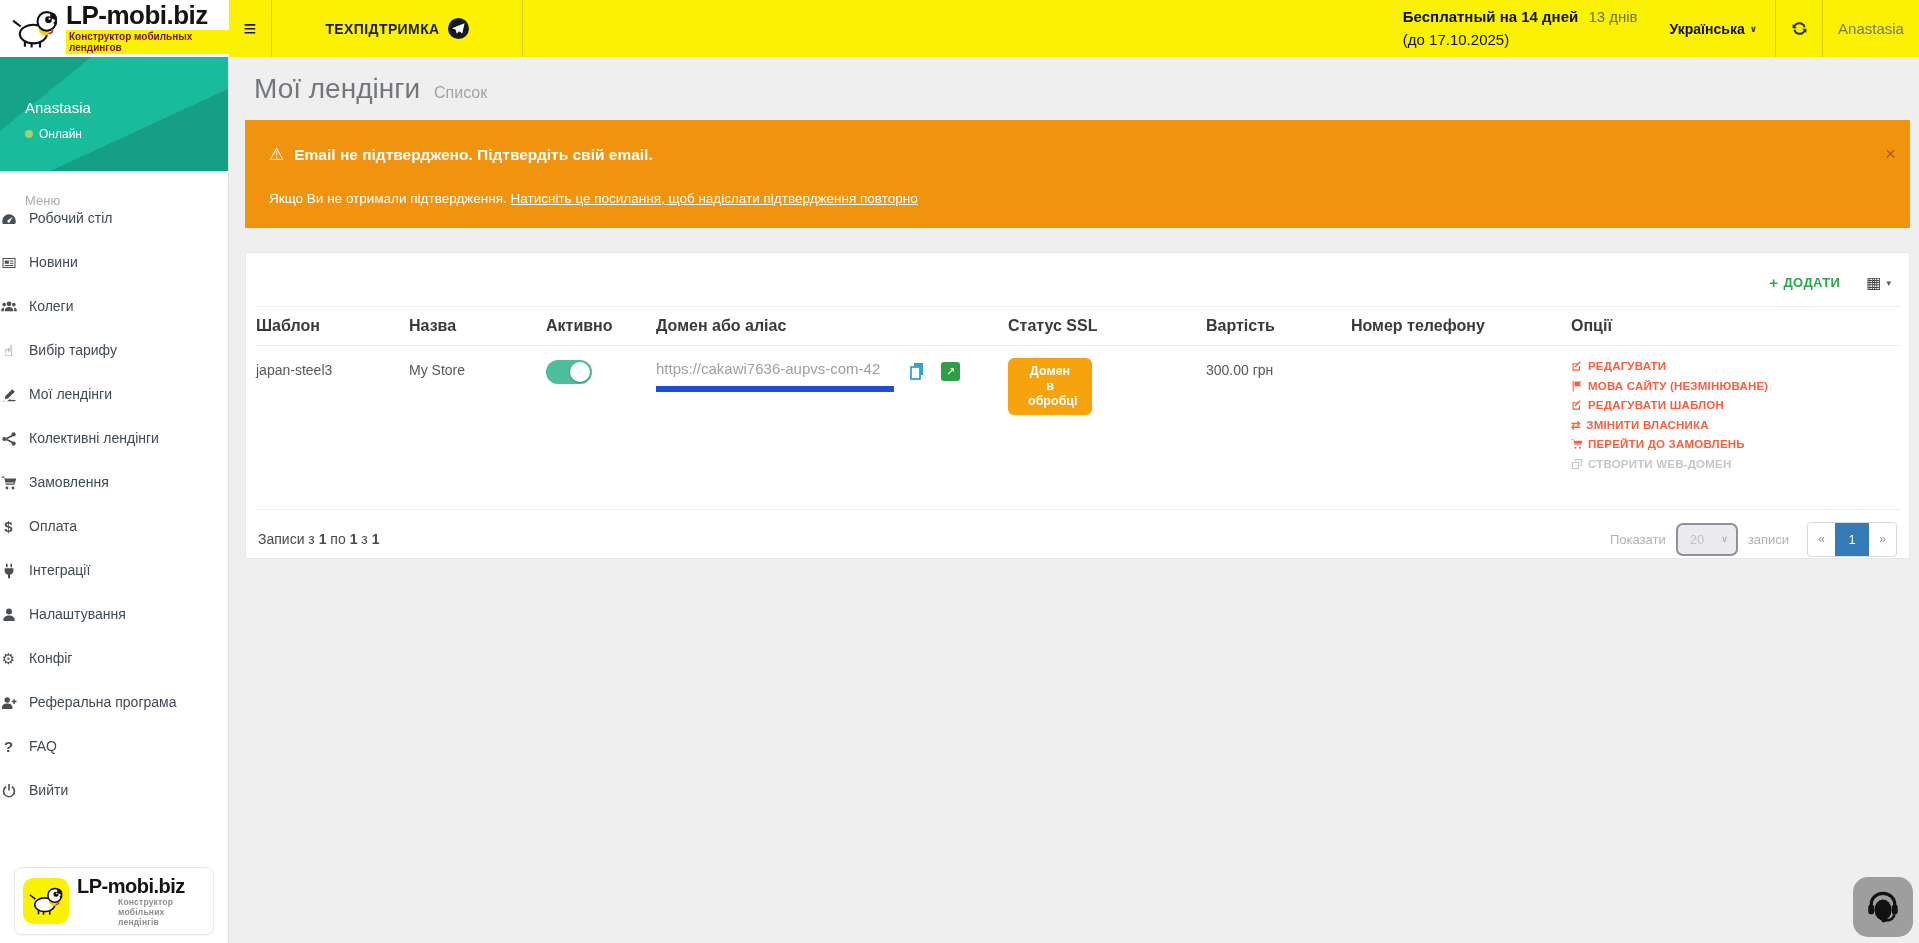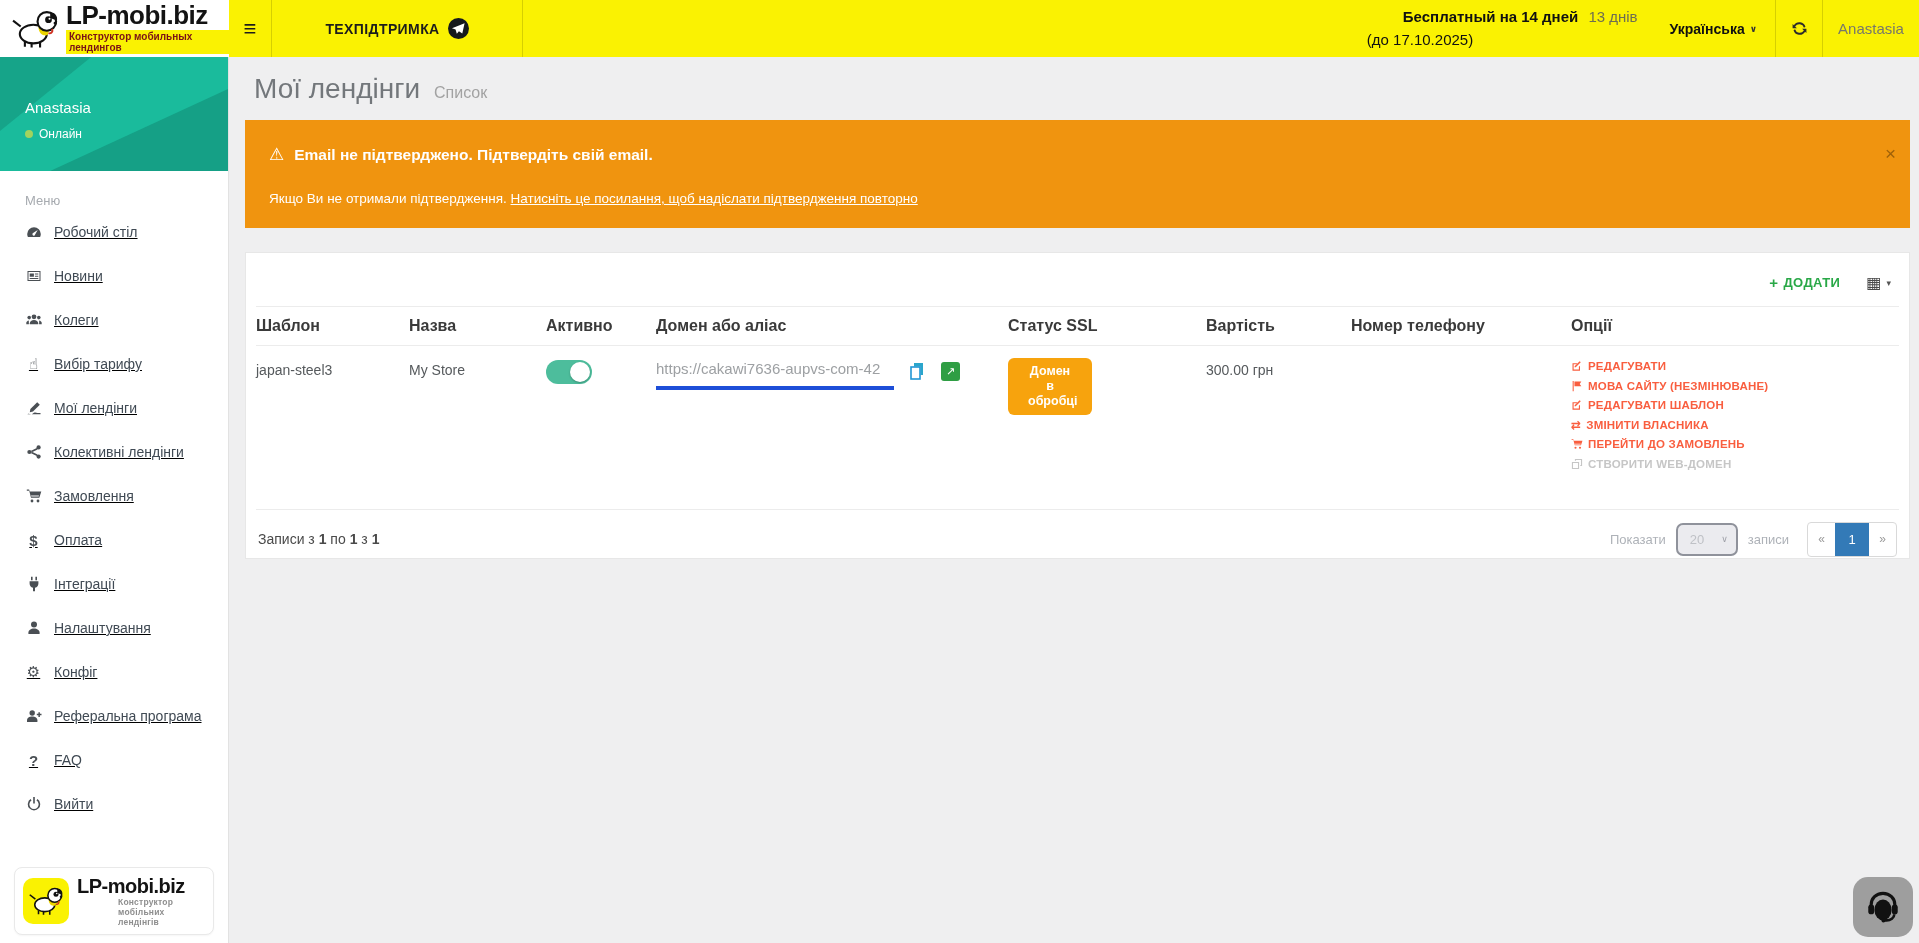--- a/index.html
+++ b/index.html
@@ -18,21 +18,21 @@
 
   .topbar { background:#FAF202; display:flex; align-items:stretch; }
   .tb-divider { width:1px; background:rgba(0,0,0,0.14); }
   .hamburger { width:42px; display:flex; align-items:center; justify-content:center;
     font-size:22px; font-weight:700; color:#1c1c1c; cursor:pointer; }
   .support { width:250px; display:flex; align-items:center; justify-content:center; gap:8px;
     font-size:14px; font-weight:700; color:#1c1c1c; letter-spacing:0.4px; cursor:pointer; }
   .support svg { width:21px; height:21px; }
   .tb-spacer { flex:1; }
   .trial { display:flex; flex-direction:column; justify-content:center; line-height:1.5; padding-right:14px; }
-  .trial-l1 { font-size:15px;margin-left:36px; }
+  .trial-l1 { font-size:15px; }
   .trial-plan { font-weight:700; color:#111; }
   .trial-days { color:#6e6e52; margin-left:6px; }
   .trial-until { font-size:15px; color:#111; }
   .lang { display:flex; align-items:center; gap:5px; padding:0 18px; font-size:14px; font-weight:700; color:#111; cursor:pointer; }
   .lang .caret { font-size:9px; color:#333; }
   .tb-refresh { width:46px; display:flex; align-items:center; justify-content:center; cursor:pointer; }
   .tb-refresh svg { width:17px; height:17px; }
   .tb-user { width:96px; display:flex; align-items:center; justify-content:center;
     font-size:15px; color:#77776a; cursor:pointer; }
 
@@ -42,21 +42,21 @@
   .user-panel .shard1 { position:absolute; inset:0; background:#16A489;
     clip-path:polygon(0 0, 40% 0, 0 65%); }
   .user-panel .shard2 { position:absolute; inset:0; background:#15A086;
     clip-path:polygon(100% 28%, 100% 100%, 22% 100%); }
   .user-name { position:absolute; left:25px; top:42px; color:#fff; font-size:15px; font-weight:500; }
   .user-status { position:absolute; left:25px; top:70px; color:#fff; font-size:12px; display:flex; align-items:center; gap:6px;justify-content:center; }
   .status-dot { width:8px; height:8px; border-radius:50%; background:#A2D35E; }
 
   .menu-label { color:#A7ABB0; font-size:13px; margin:22px 0 2px 25px; }
   .menu { list-style:none; }
-  .menu li { height:44px; display:flex; align-items:center; padding-left:25px; gap:12px; cursor:pointer;text-decoration:underline; }
+  .menu li { height:44px; display:flex; align-items:flex-start; gap:12px; cursor:pointer; }
   .mi { width:17px; height:17px; flex:none; display:flex; align-items:center; justify-content:center;
     color:#4A4F54; font-size:15px; font-weight:700; }
   .mi svg { width:16px; height:16px; fill:#4A4F54; }
   .menu .lbl { font-size:14px; font-weight:500; color:#404A54; }
 
   .side-foot { margin:auto 14px 8px 14px; border:1px solid #E9E9E9; border-radius:8px;
     background:#fff; padding:7px 8px; display:flex; align-items:center; gap:8px; box-shadow:0 1px 2px rgba(0,0,0,0.04); }
   .foot-tile { width:46px; height:46px; background:#FAF202; border-radius:10px; flex:none;
     display:flex; align-items:center; justify-content:center; }
   .foot-tile svg { width:40px; height:32px; }
@@ -89,21 +89,21 @@
   table.lst th { text-align:left; font-size:16px; font-weight:700; color:#3A3A3A;
     border-top:1px solid #ECECEC; border-bottom:1px solid #ECECEC; padding:10px 4px 10px 0; }
   table.lst td { vertical-align:top; padding:16px 4px 0 0; height:163px; font-size:14px; color:#55595C; }
   .td-template { color:#73777B; }
 
   .toggle { width:46px; height:24px; border-radius:12px; background:#4DBD9C; position:relative; cursor:pointer; margin-top:-2px; }
   .toggle .knob { position:absolute; right:2px; top:2px; width:20px; height:20px; border-radius:50%;
     background:#fff; box-shadow:0 1px 2px rgba(0,0,0,0.25); }
 
   .domain-wrap { display:flex; align-items:flex-start; gap:14px; margin-top:-6px; }
-  .domain-input { width:238px; border:none; border-bottom:4px solid #1d4ed8; background:transparent;
+  .domain-input { width:238px; border:none; border-bottom:6px solid #1d4ed8; background:transparent;
     font-family:inherit; font-size:15px; color:#9DA0A3; padding:4px 0 9px 0; outline:none; }
   .icon-copy { width:19px; height:19px; margin-top:6px; cursor:pointer; }
   .ext-btn { width:19px; height:19px; margin-top:6px; border-radius:3px; background:#2F9E44; color:#fff;
     font-size:11px; display:flex; align-items:center; justify-content:center; cursor:pointer; }
 
   .badge-ssl { display:inline-block; width:84px; background:#F7A30D; color:#fff; font-size:12.5px; font-weight:700;
     text-align:center; line-height:1.2; border-radius:6px; padding:6px 20px; margin-top:-4px; }
 
   .opts { margin-top:-2px; }
   .opt { display:flex; align-items:center; gap:5px; color:#F95E3F; font-size:11.5px; font-weight:600;

